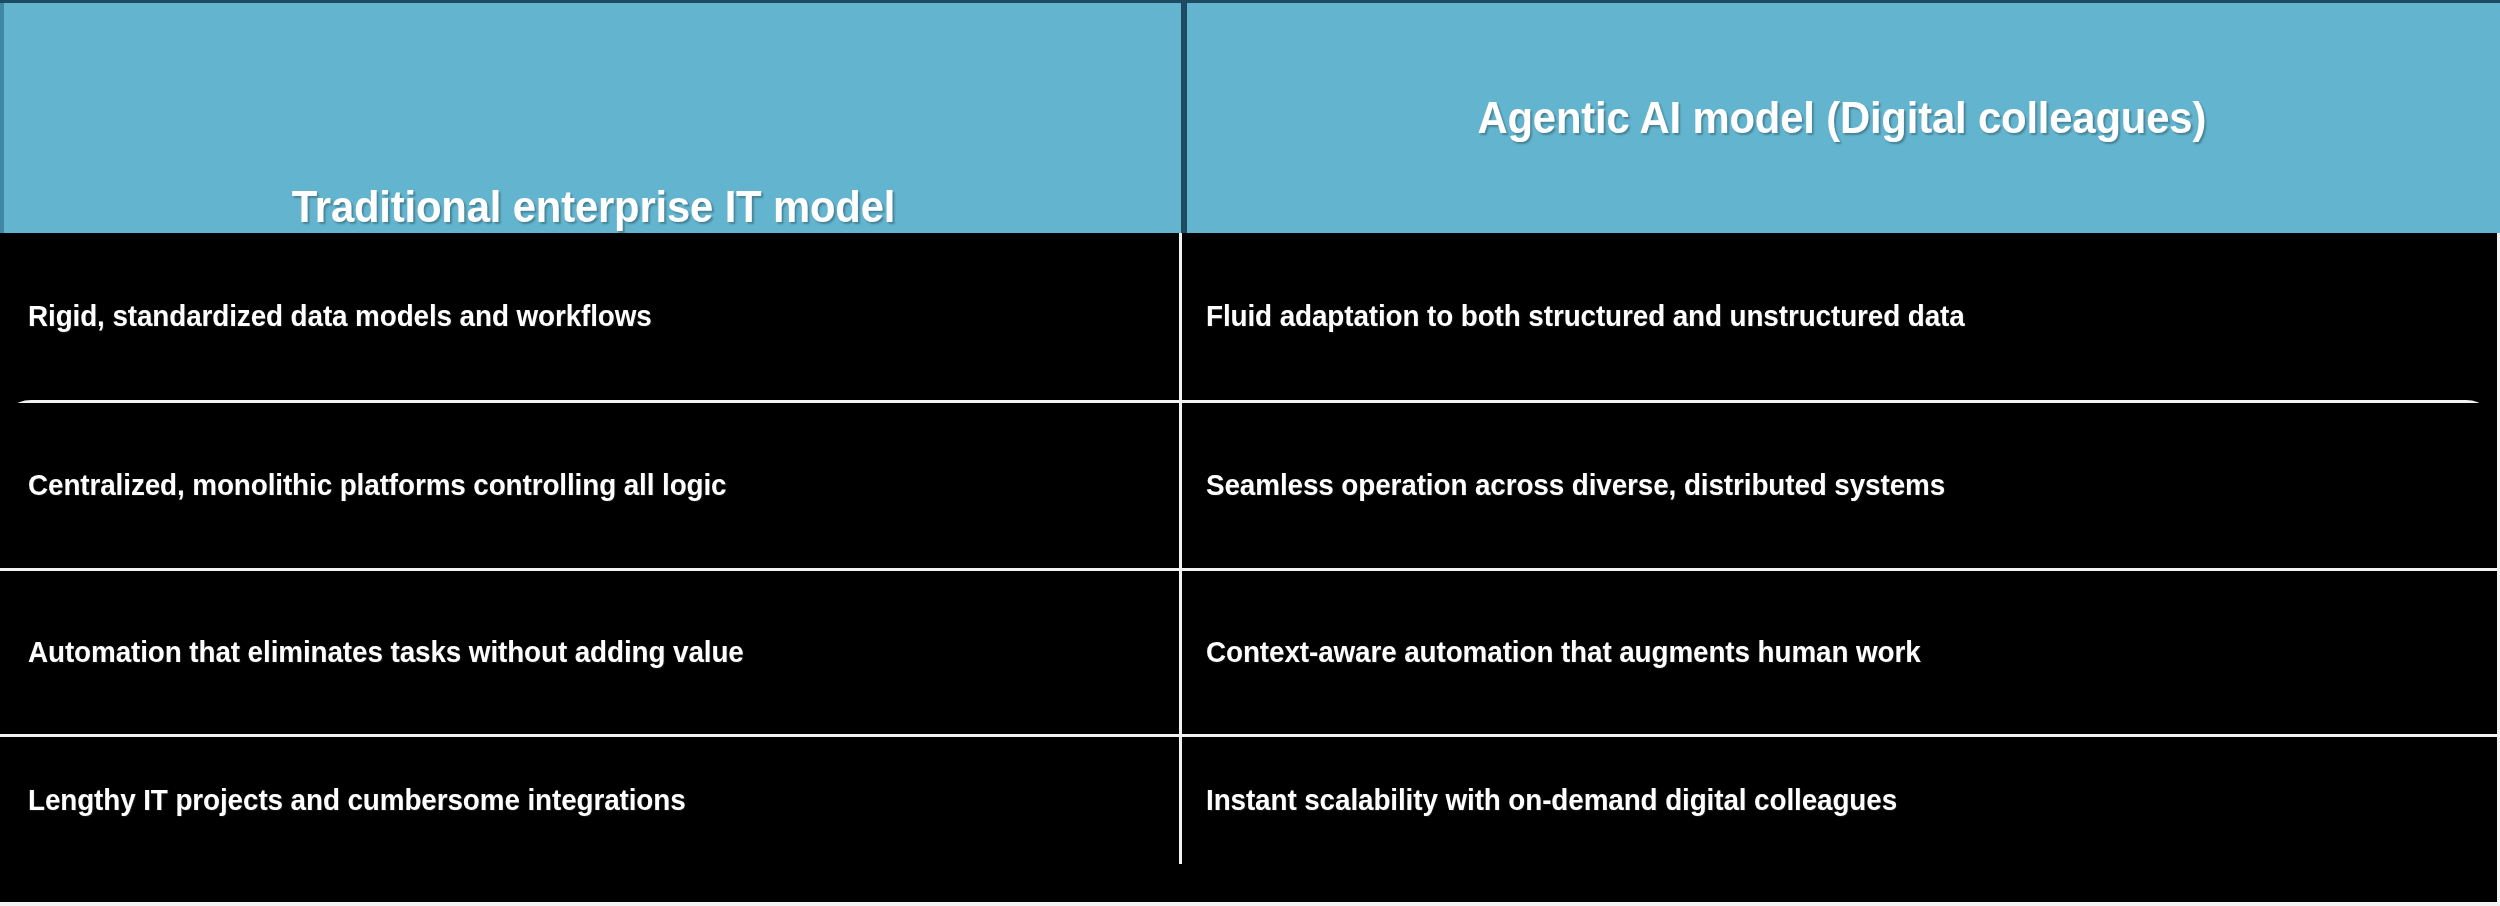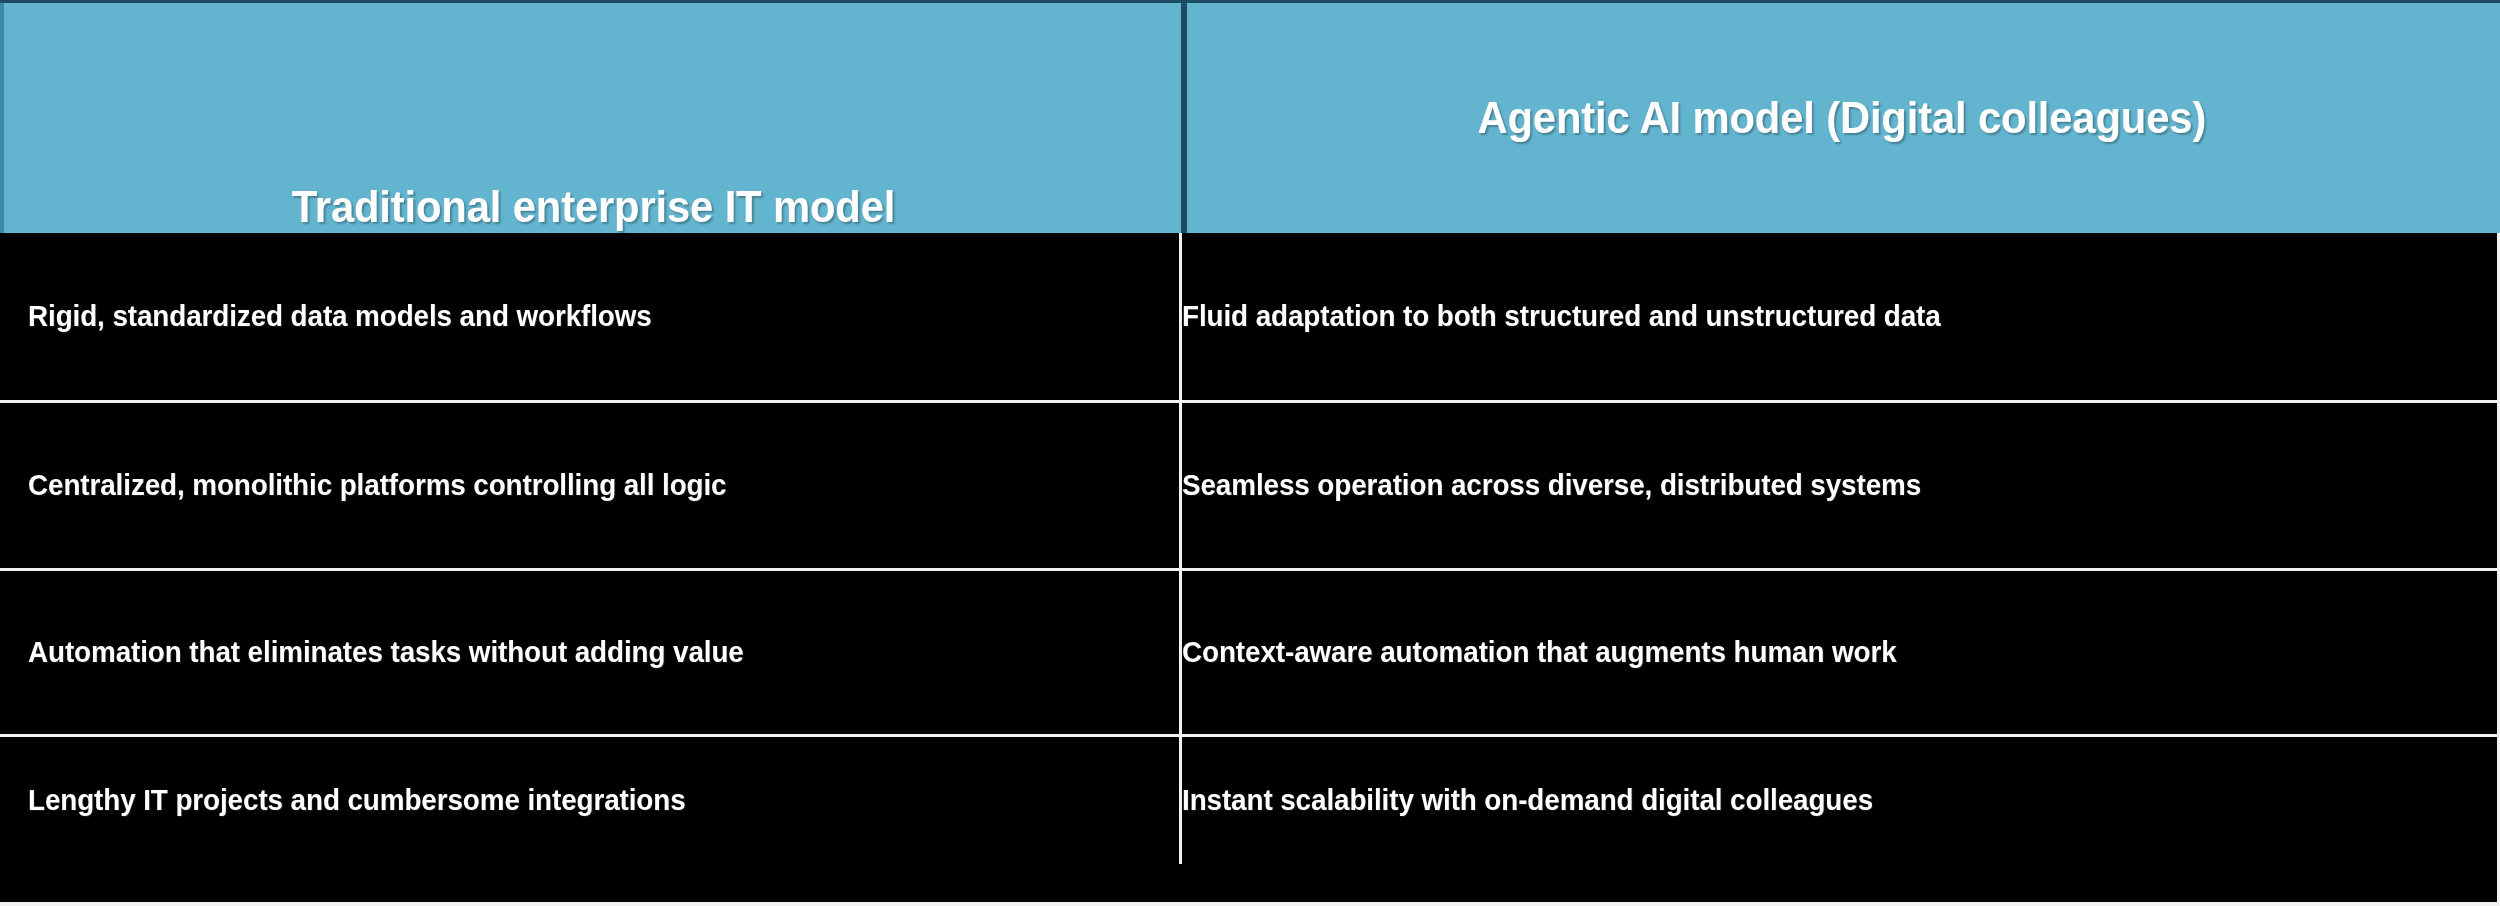--- a/index.html
+++ b/index.html
@@ -77,38 +77,39 @@
   }
   .tr {
     display: flex;
     width: 100%;
     box-sizing: border-box;
     position: relative;
   }
   .tr + .tr { border-top: 3px solid #f2f2f2; }
 
   .r1 { height: 167px; }
-  .r2 { height: 168px; }
+  .r2 { height: 168px; border-radius: 31px; }
   .r3 { height: 166px; }
   .r4 { height: 130px; }
 
   .td {
     box-sizing: border-box;
     display: flex;
     align-items: center;
     background: #000000;
   }
   .td-left {
     width: 1183px;
     border-right: 3px solid #f2f2f2;
     padding-left: 28px;
     padding-right: 26px;
   }
   .td-right {
     width: 1317px;
+    padding-left: 24px;
     padding-right: 26px;
   }
   .cell-text {
     color: #ffffff;
     font-size: 29px;
     font-weight: bold;
     line-height: 1.35;
     letter-spacing: -0.1px;
     text-shadow: 1px 1px 1px rgba(255,255,255,0.10);
     transform: scaleX(0.96);

